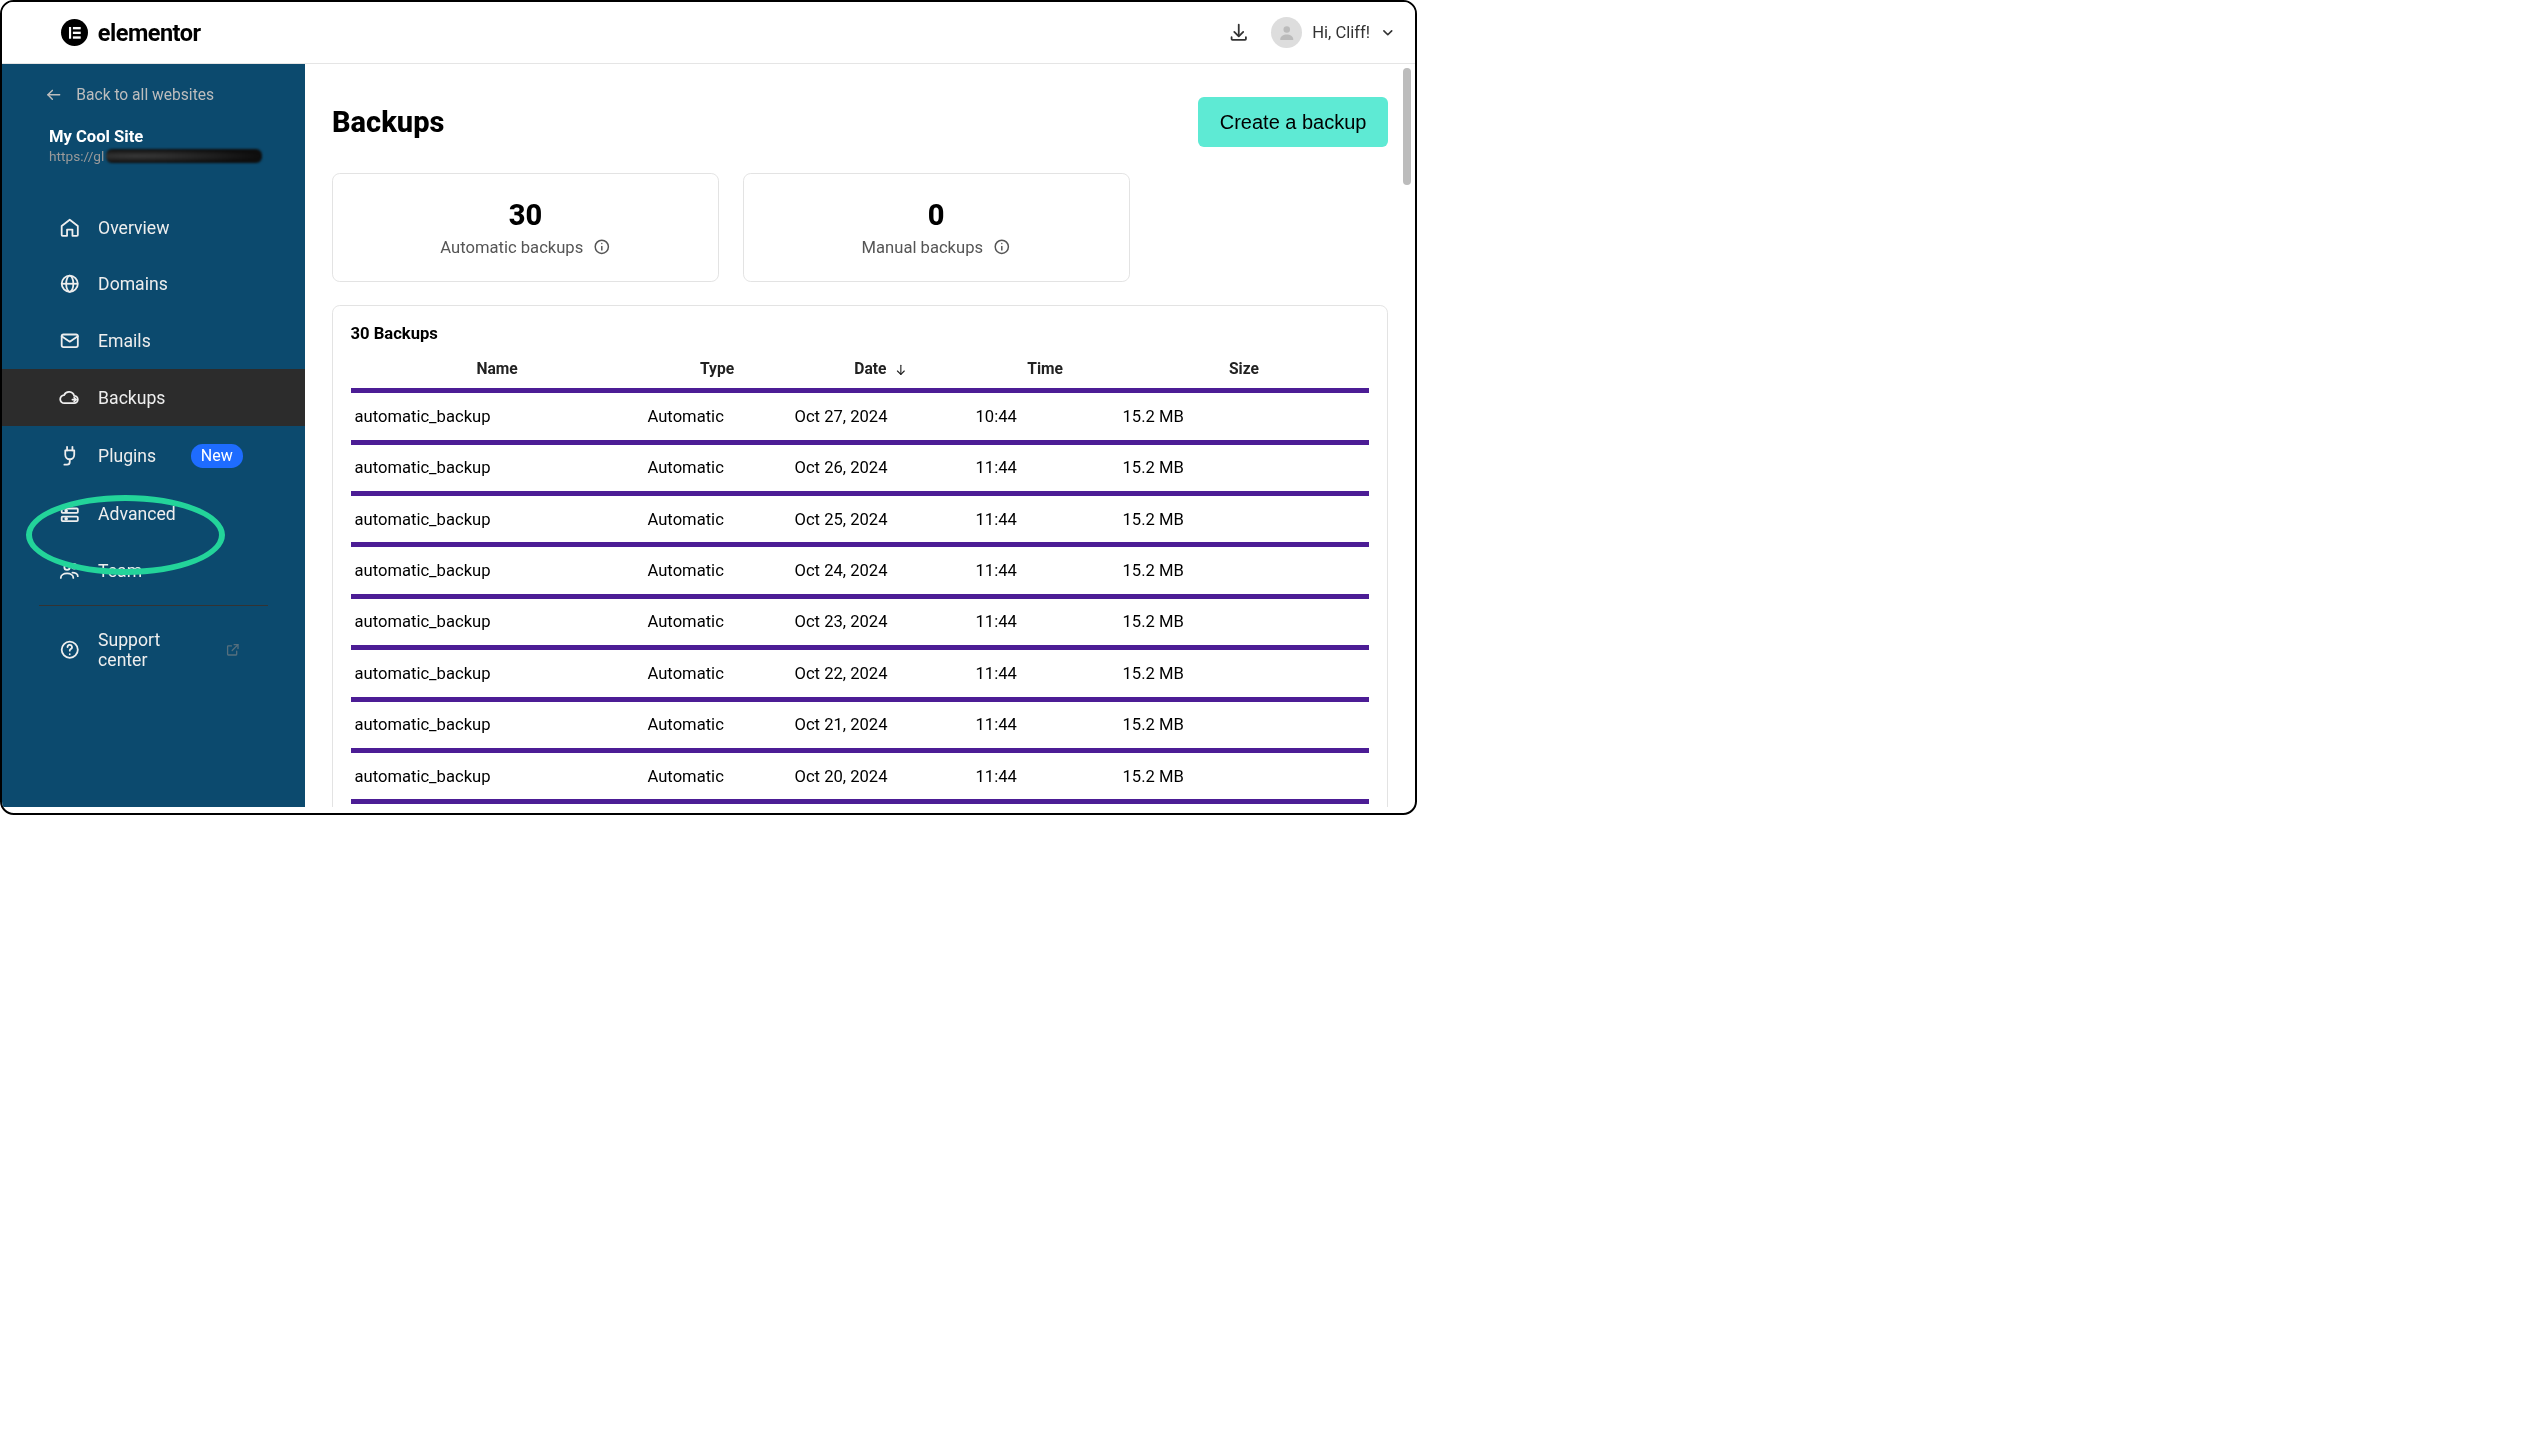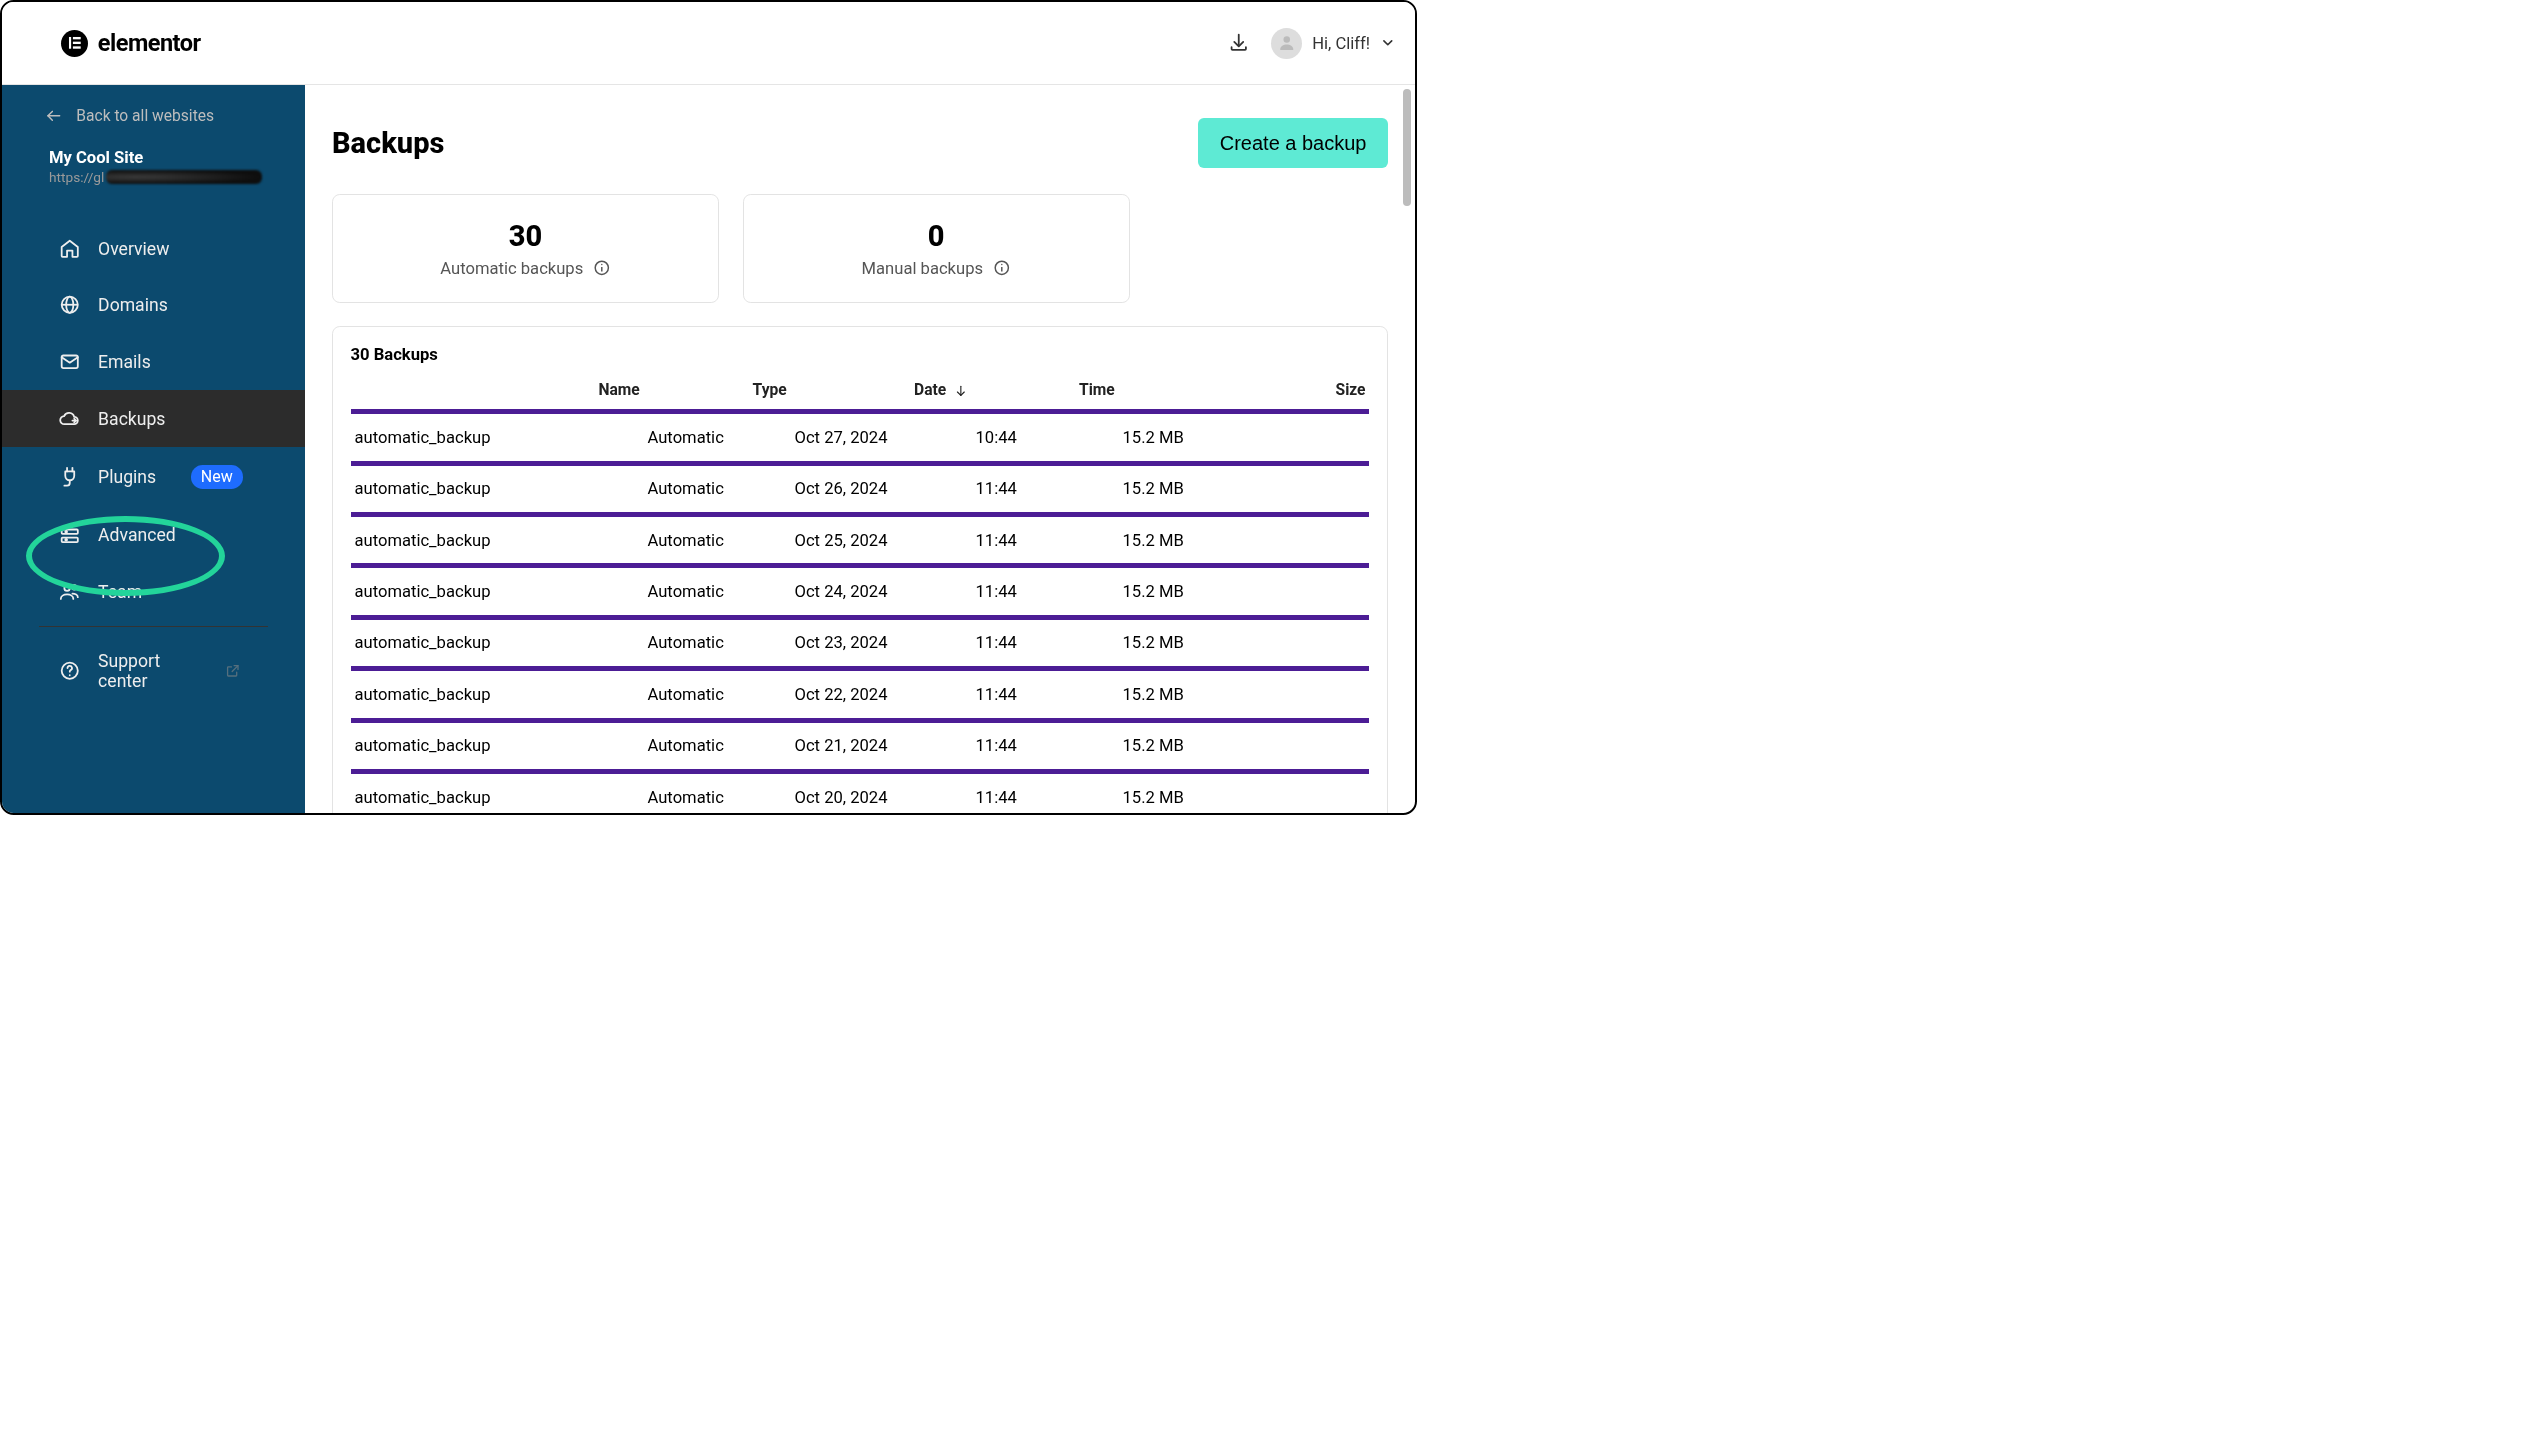--- a/index.html
+++ b/index.html
@@ -9,21 +9,21 @@
     color: #000;
     width: 1417px;
     height: 815px;
     border: 2.9px solid #000;
     border-radius: 13.7px;
     overflow: hidden;
     position: relative;
   }
   
   .header {
-    height: 83px;
+    height: 62px;
     background: #fff;
     border-bottom: 1px solid #e5e5e5;
     display: flex;
     align-items: center;
     padding: 0 19.5px 0 59px;
     justify-content: space-between;
   }
   .logo {
     display: flex;
     align-items: center;
@@ -99,21 +99,21 @@
   .stat-card {
     border:1px solid #e3e3e3; border-radius:7.8px; width: 387px; height:109px;
     display:flex; flex-direction:column; align-items:center; justify-content:center;
   }
   .stat-num { font-size: 29px; font-weight:800; }
   .stat-label { color:#555; font-size:16.6px; display:flex; align-items:center; gap:9.8px; margin-top:5.9px;}
 
   .table-wrap { border:1px solid #e3e3e3; border-radius:7.8px; margin-top:23.5px; padding: 17.6px 17.6px 0 17.6px; }
   .table-title { font-weight:700; font-size:16.6px; margin-bottom:9.8px; }
   table { width:100%; border-collapse: collapse; }
-  th { text-align:right; color:#222; font-weight:700; font-size:15.6px; padding: 7.8px 3.9px 9.8px 3.9px; }
+  th { text-align:center; color:#222; font-weight:700; font-size:15.6px; padding: 7.8px 3.9px 9.8px 3.9px; }
   th.sort { white-space:nowrap; }
   tbody td { padding: 13.7px 3.9px; font-size:16.6px; border-top:5px solid #4c1d95; }
   thead tr { border-bottom:1px solid #ddd; }
   col.c1{width:293px;} col.c2{width:147px;} col.c3{width:181px;} col.c4{width:147px;} col.c5{width:auto;}
 
   
   .scrollbar { position:absolute; right:2px; top:0; width:11.7px; height: 100%; }
   .thumb { position:absolute; top:3.9px; right:2px; width:7.8px; height:117px; background:#bcbcbc; border-radius:3.9px; }
 
   

